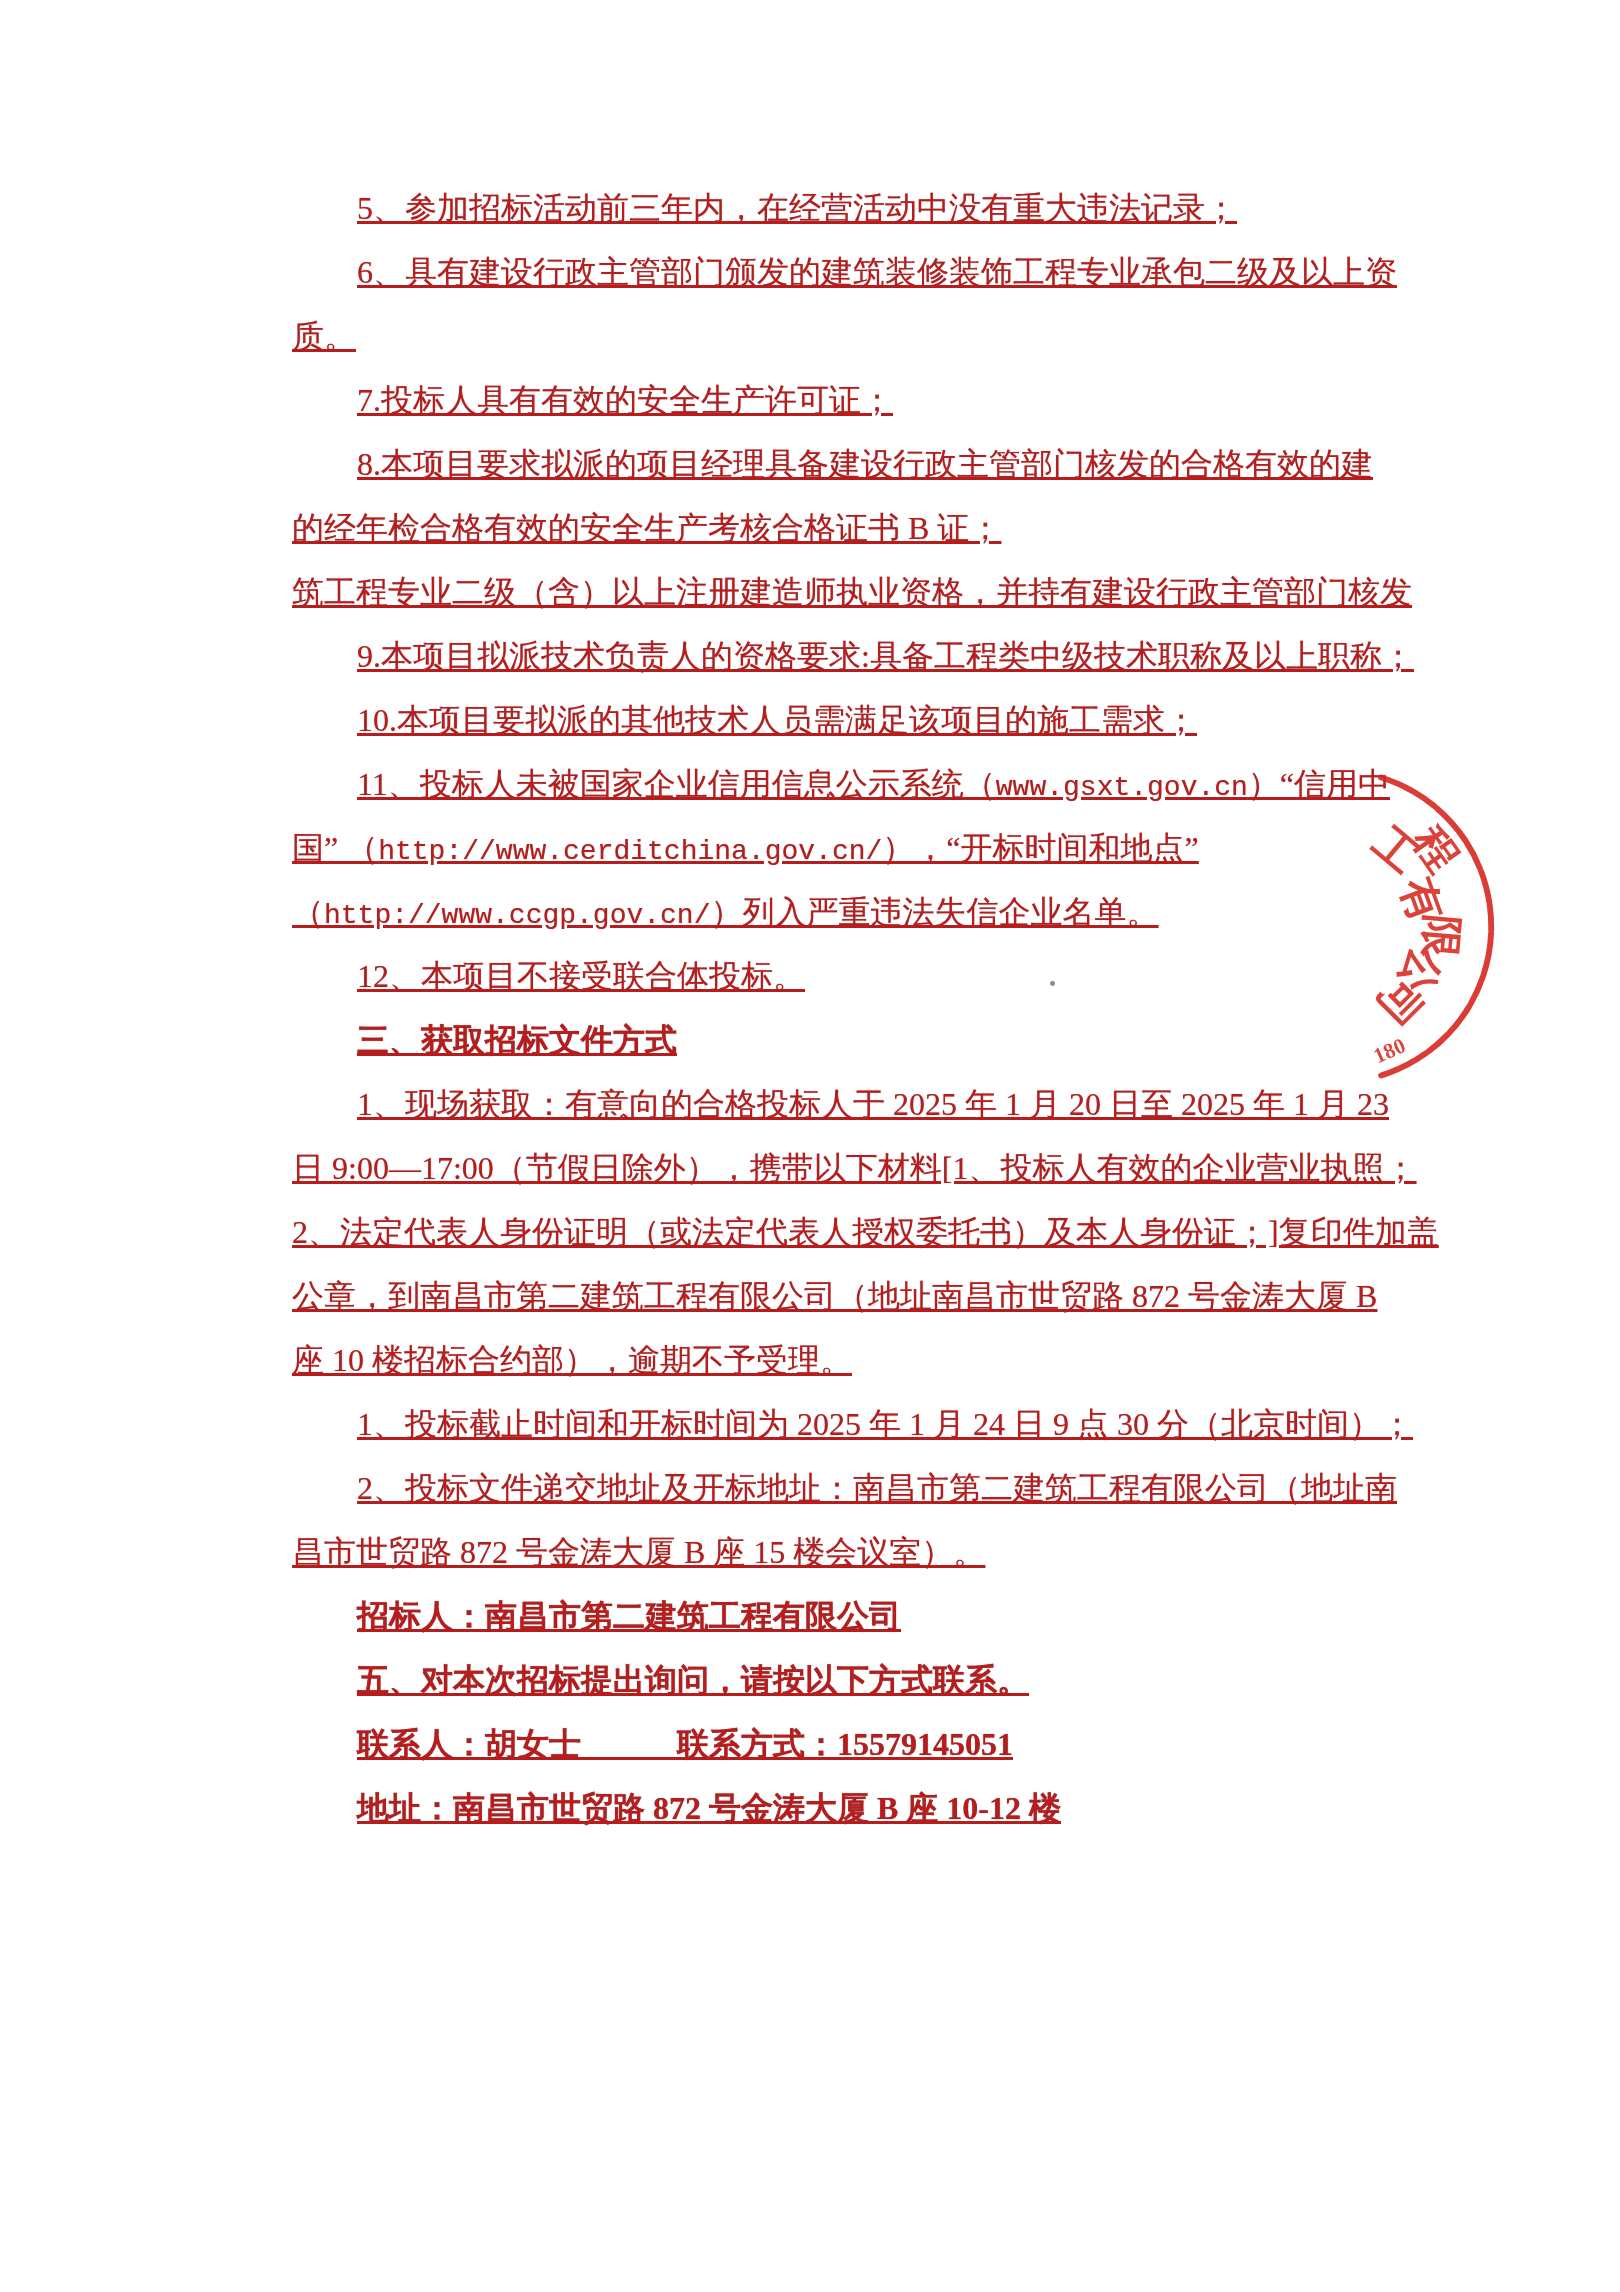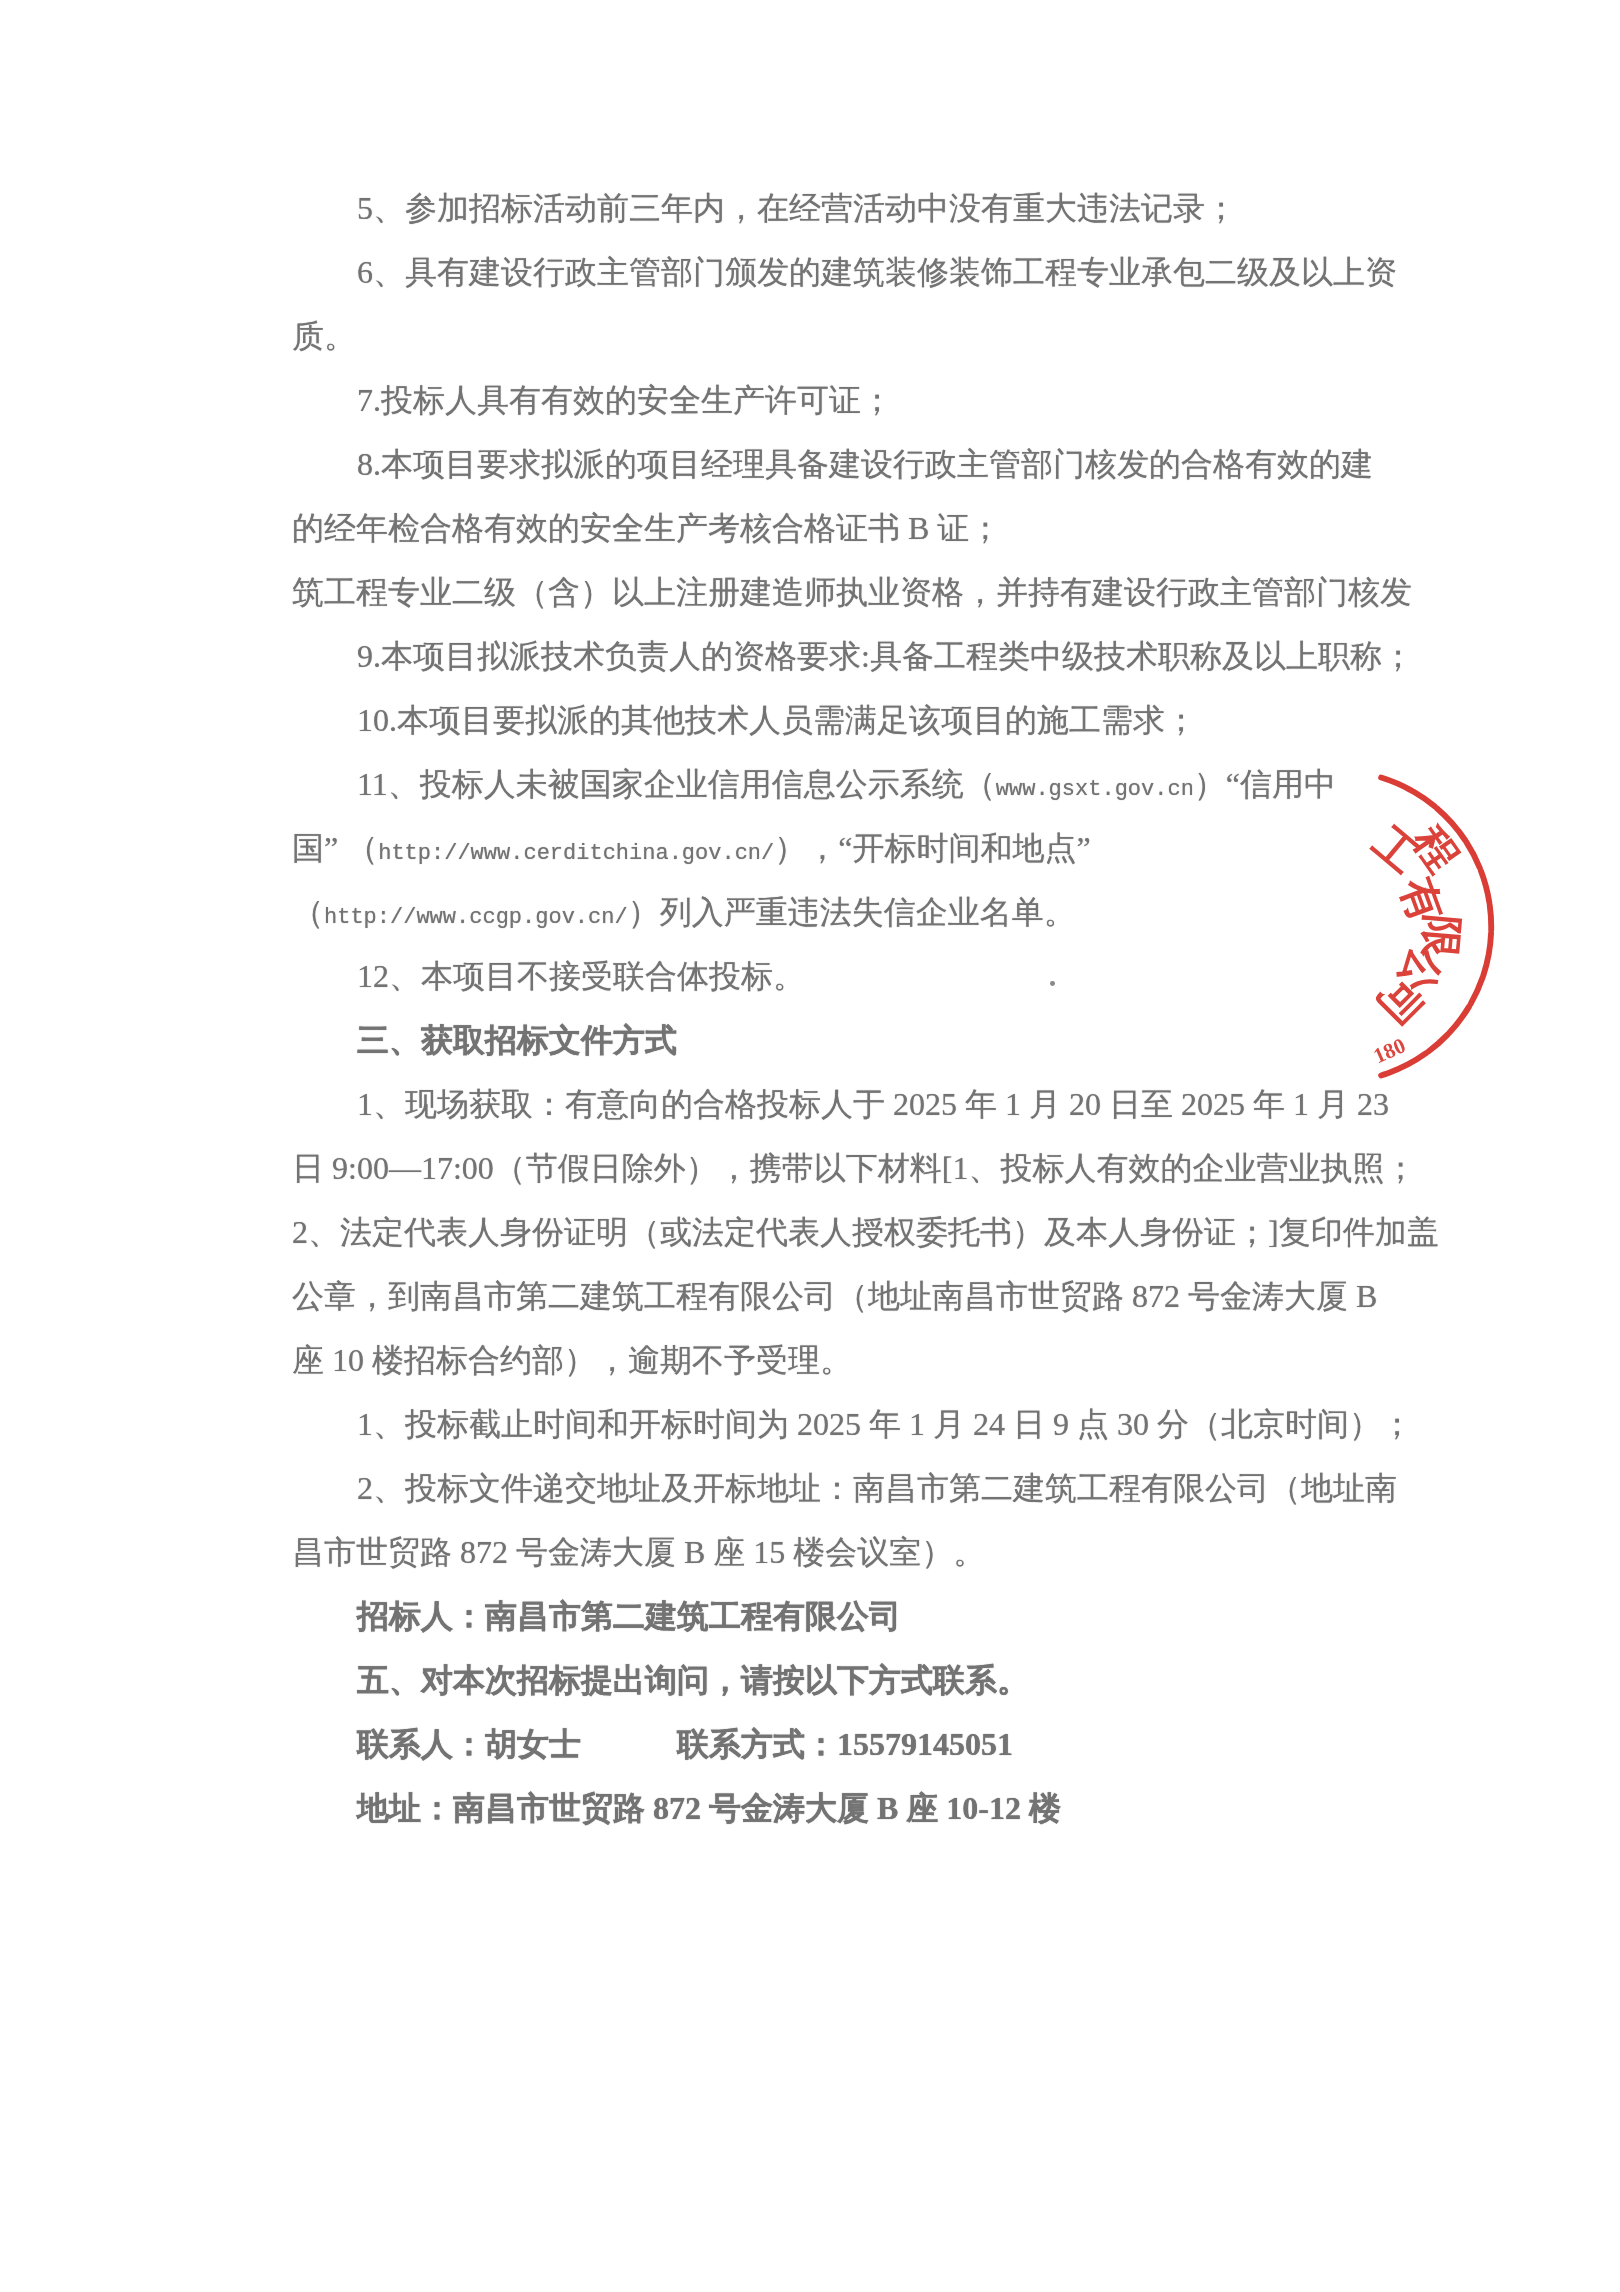--- a/index.html
+++ b/index.html
@@ -10,34 +10,35 @@
     overflow:hidden;
     font-family:"Liberation Serif", serif;
   }
   .page{
     position:absolute;inset:0;
     background:#ffffff;
   }
   .text-block{
     position:absolute;
     left:292px;top:176px;width:1147px;
-    color:#737373;
+    color:#b91c1c;
+    text-decoration:underline;
   }
   .line{
     height:64px;
     line-height:64px;
     font-size:32px;
     white-space:nowrap;
     text-shadow:0 0 1px rgba(20,20,20,.45);
   }
   .line.indent{padding-left:65px;}
   .line.bold{font-weight:700;text-shadow:0 0 1px rgba(0,0,0,.6);}
   .mono{
     font-family:"Liberation Mono", monospace;
-    font-size:22px;
+    font-size:28px;
   }
   .seal{
     position:absolute;
     left:1166px;top:745px;
     width:343px;height:363px;
   }
   .seal text{
     font-family:"Liberation Serif", serif;
     font-weight:700;
   }

